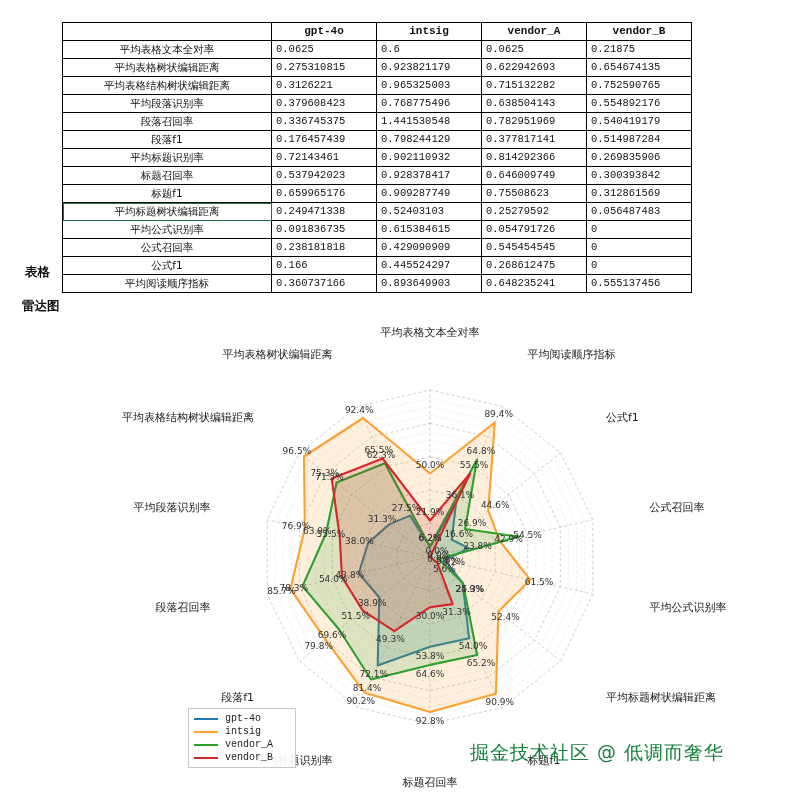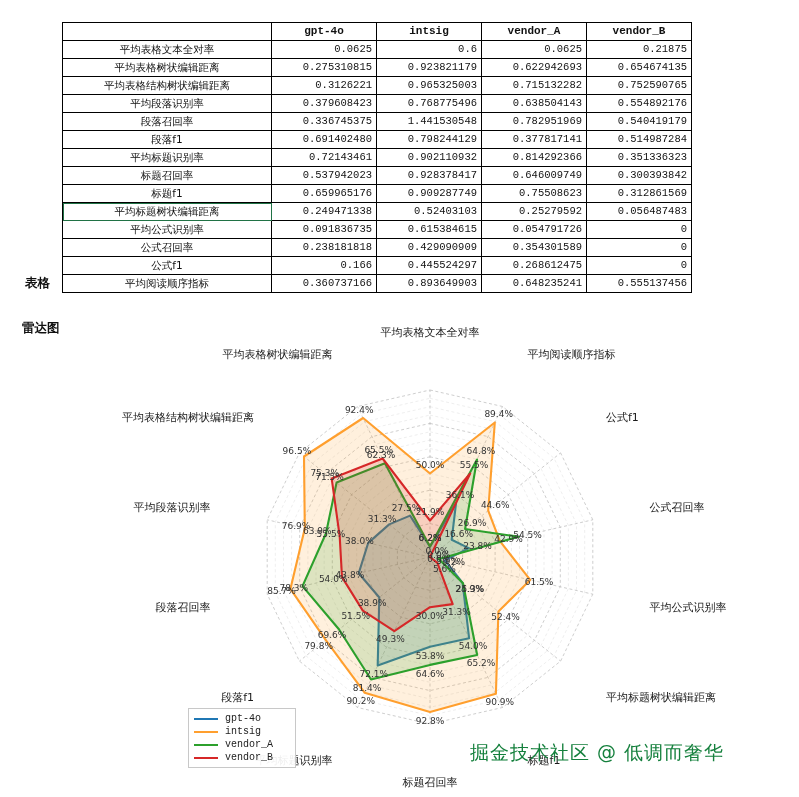--- a/index.html
+++ b/index.html
@@ -15,29 +15,29 @@
     border:1px solid #000;
     padding:0 4px;height:17px;line-height:17px;
     font-size:10.5px;color:#111;background:#fff;
     white-space:nowrap;font-weight:normal;
   }
   table.sheet th{font-weight:bold;text-align:center;font-size:11px;}
   td.rowhdr{
     width:200px;text-align:center;font-weight:bold;font-size:11px;
     font-family:"DejaVu Sans","Liberation Sans",sans-serif;
   }
-  td.num{width:96px;text-align:right;}
+  td.num{width:96px;}
   tr.selected td.rowhdr{outline:1.5px solid #207245;outline-offset:-1.5px;}
   
   .caption{
     position:absolute;font-family:"DejaVu Sans","Liberation Sans",sans-serif;
     font-size:12.5px;font-weight:bold;color:#111;
   }
-  #cap-table{left:25px;top:275px;}
-  #cap-radar{left:22px;top:320px;}
+  #cap-table{left:25px;top:264px;}
+  #cap-radar{left:22px;top:298px;}
   
   #figure{position:absolute;left:0;top:325px;width:799px;height:472px;}
   #figure svg{display:block;}
   .axlabel{font-family:"DejaVu Sans","Liberation Sans",sans-serif;font-size:11px;fill:#1a1a1a;}
   .vlabel{font-family:"DejaVu Sans","Liberation Sans",sans-serif;font-size:9px;fill:#333;}
   .gridline{stroke:#b9b9b9;stroke-width:.7;fill:none;stroke-dasharray:3 2.5;}
   .spoke{stroke:#b9b9b9;stroke-width:.7;stroke-dasharray:3 2.5;}
   
   #legend{
     position:absolute;left:188px;top:708px;width:108px;height:60px;
@@ -99,31 +99,31 @@
         </tr>
         <tr>
           <td class="rowhdr">段落召回率</td>
           <td class="num">0.336745375</td>
           <td class="num">1.441530548</td>
           <td class="num">0.782951969</td>
           <td class="num">0.540419179</td>
         </tr>
         <tr>
           <td class="rowhdr">段落f1</td>
-          <td class="num">0.691402480</td>
+          <td class="num">0.176457439</td>
           <td class="num">0.798244129</td>
           <td class="num">0.377817141</td>
           <td class="num">0.514987284</td>
         </tr>
         <tr>
           <td class="rowhdr">平均标题识别率</td>
           <td class="num">0.72143461</td>
           <td class="num">0.902110932</td>
           <td class="num">0.814292366</td>
-          <td class="num">0.351336323</td>
+          <td class="num">0.269835906</td>
         </tr>
         <tr>
           <td class="rowhdr">标题召回率</td>
           <td class="num">0.537942023</td>
           <td class="num">0.928378417</td>
           <td class="num">0.646009749</td>
           <td class="num">0.300393842</td>
         </tr>
         <tr>
           <td class="rowhdr">标题f1</td>
@@ -143,21 +143,21 @@
           <td class="rowhdr">平均公式识别率</td>
           <td class="num">0.091836735</td>
           <td class="num">0.615384615</td>
           <td class="num">0.054791726</td>
           <td class="num">0</td>
         </tr>
         <tr>
           <td class="rowhdr">公式召回率</td>
           <td class="num">0.238181818</td>
           <td class="num">0.429090909</td>
-          <td class="num">0.354301589</td>
+          <td class="num">0.545454545</td>
           <td class="num">0</td>
         </tr>
         <tr>
           <td class="rowhdr">公式f1</td>
           <td class="num">0.166</td>
           <td class="num">0.445524297</td>
           <td class="num">0.268612475</td>
           <td class="num">0</td>
         </tr>
         <tr>

